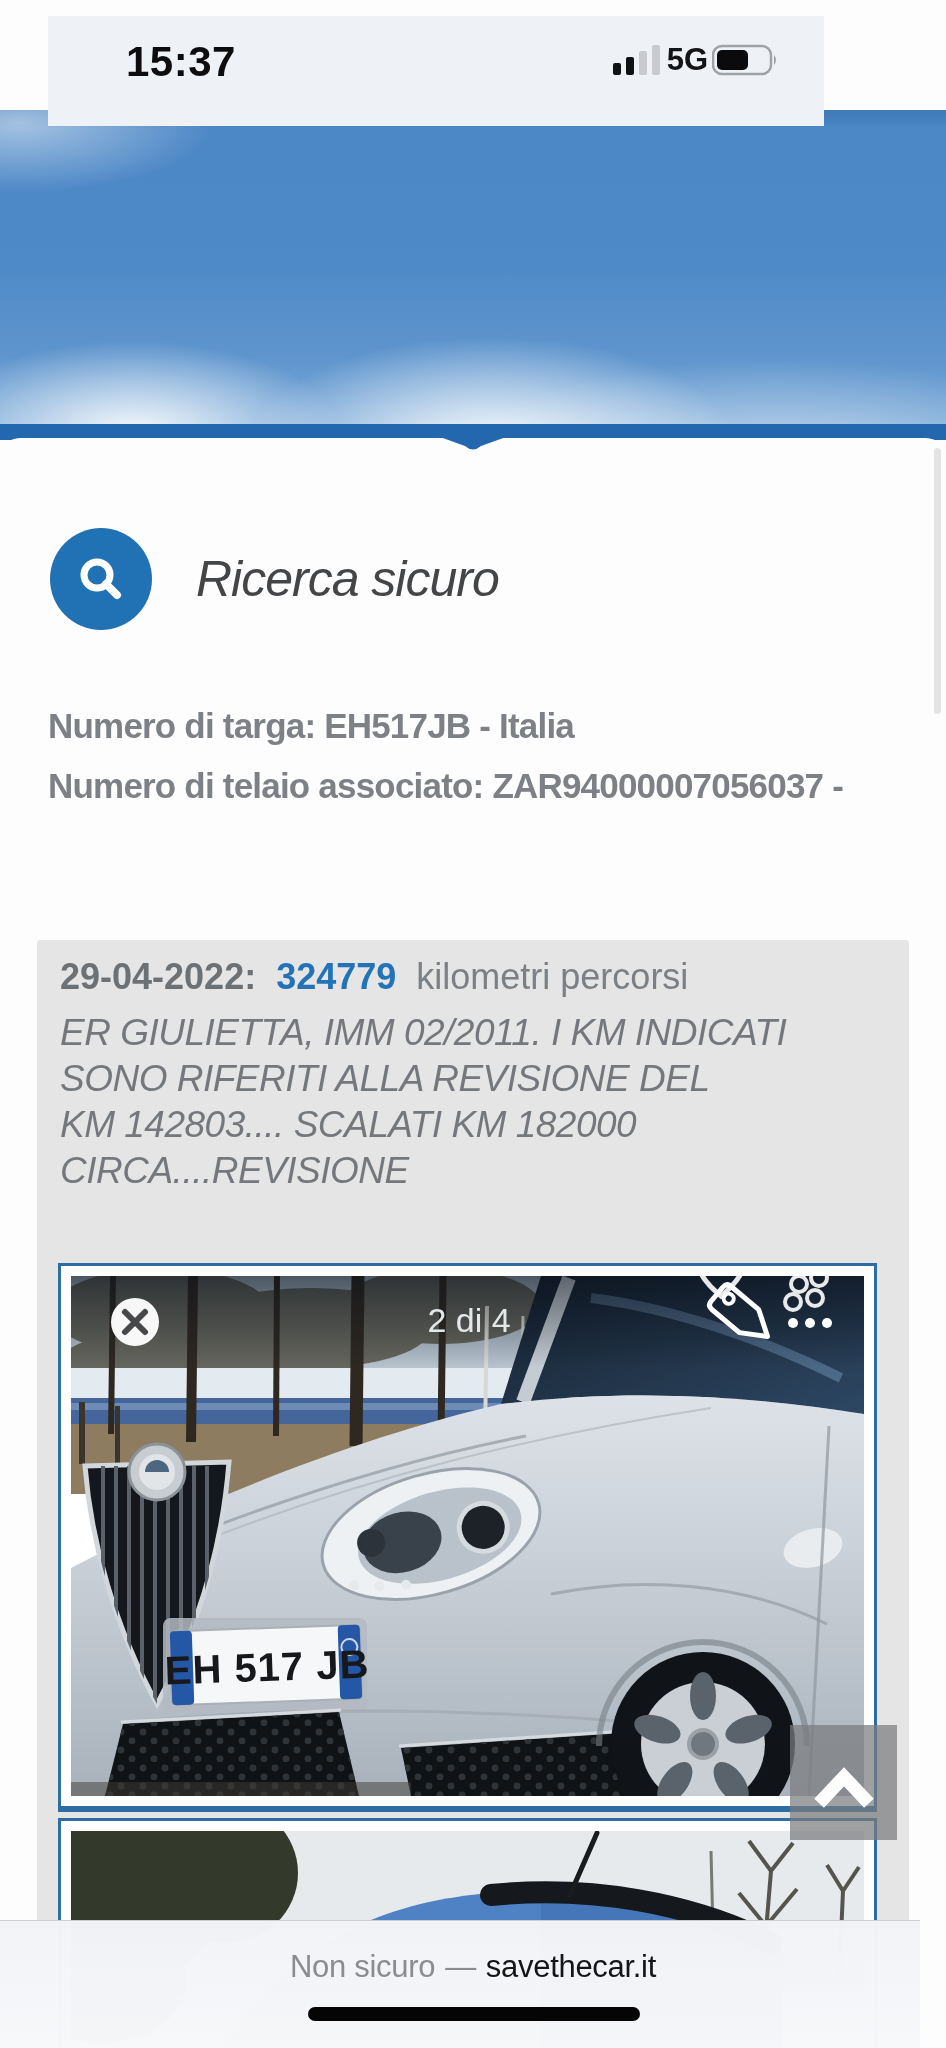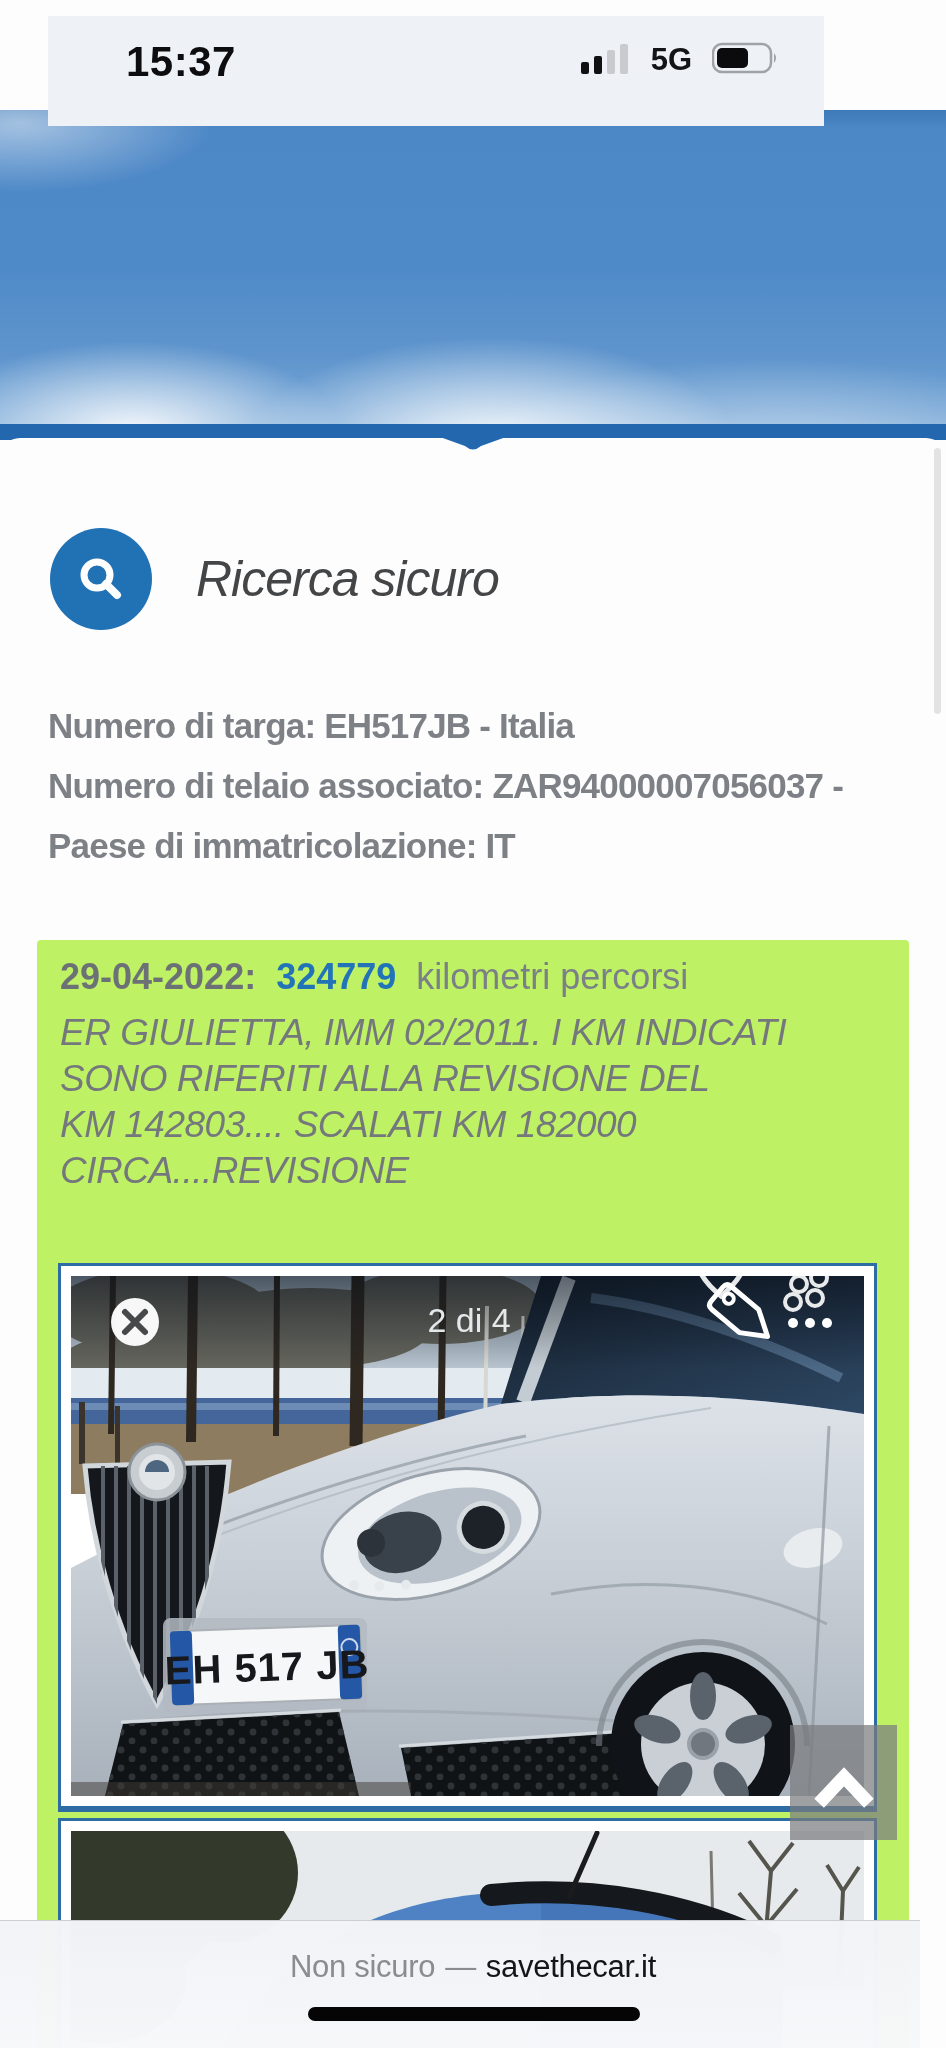--- a/index.html
+++ b/index.html
@@ -5,21 +5,21 @@
   html,body{margin:0;padding:0;background:#dfe3e8;}
   .screen{
     position:relative;width:946px;height:2048px;margin:0 auto;
     overflow:hidden;background:#fdfdfe;
     font-family:"Liberation Sans","DejaVu Sans",sans-serif;
     -webkit-font-smoothing:antialiased;
   }
   
   .status-bar{position:absolute;left:0;top:16px;width:776px;height:110px;background:#eef2f7;z-index:30;margin-left:48px;}
   .status-time{position:absolute;left:78px;top:22px;font-size:42px;font-weight:600;color:#0d0d0f;letter-spacing:.5px;}
-  .status-right{position:absolute;right:44px;top:26px;display:flex;gap:20px;}
+  .status-right{position:absolute;right:44px;top:26px;display:flex;align-items:center;gap:4px;}
   .net-label{font-size:31px;font-weight:600;color:#141416;}
   
   .sky{
     position:absolute;left:0;top:110px;width:946px;height:316px;
     background:
       radial-gradient(ellipse 300px 130px at 14% 102%, rgba(255,255,255,.92), rgba(255,255,255,0) 70%),
       radial-gradient(ellipse 340px 150px at 52% 106%, rgba(255,255,255,.95), rgba(255,255,255,0) 72%),
       radial-gradient(ellipse 460px 150px at 82% 112%, rgba(255,255,255,.55), rgba(255,255,255,0) 70%),
       radial-gradient(ellipse 280px 100px at 2% 4%, rgba(255,255,255,.5), rgba(255,255,255,0) 70%),
       linear-gradient(180deg,#3d7ab8 0%,#4c87c6 6%,#4f8ac8 50%,#5f95cd 78%,#7aa9d7 100%);
@@ -34,21 +34,21 @@
   }
   .page-title{
     position:absolute;left:196px;top:90px;height:102px;display:flex;align-items:center;
     font-size:50px;font-style:italic;color:#434547;letter-spacing:-1px;
   }
   .vehicle-info{position:absolute;left:48px;top:258px;width:868px;}
   .info-line{font-size:35px;font-weight:700;color:#7d8186;line-height:60px;letter-spacing:-.8px;}
   
   .history-box{
     position:absolute;left:37px;top:502px;width:872px;height:1108px;
-    background:#bef264;border-radius:4px;
+    background:#e5e5e5;border-radius:4px;
   }
   .record-header{position:absolute;left:23px;top:16px;font-size:36px;color:#6c7176;white-space:nowrap;}
   .record-date{font-weight:700;color:#6c7176;}
   .record-km{font-weight:700;color:#2273b8;margin-left:10px;}
   .record-km-label{font-weight:400;color:#7b8086;margin-left:10px;}
   .record-note{position:absolute;left:23px;top:70px;width:820px;}
   .note-line{font-size:37px;font-style:italic;color:#74787d;line-height:46px;letter-spacing:-.5px;}
   
   .photo-frame{position:absolute;background:#fff;border:3px solid #2e6da4;box-sizing:border-box;}
   .photo-frame-1{left:21px;top:323px;width:819px;height:549px;border-bottom-width:6px;padding:10px;}
@@ -117,21 +117,20 @@
       <svg width="52" height="52" viewBox="0 0 52 52">
         <circle cx="22" cy="22" r="13" fill="none" stroke="#ffffff" stroke-width="7"></circle>
         <line x1="31" y1="31" x2="42" y2="42" stroke="#ffffff" stroke-width="8" stroke-linecap="round"></line>
       </svg>
     </div>
     <div class="page-title">Ricerca sicuro</div>
 
     <div class="vehicle-info">
       <div class="info-line">Numero di targa: EH517JB - Italia</div>
       <div class="info-line">Numero di telaio associato: ZAR94000007056037 -</div>
-      <div class="info-line">Paese di immatricolazione: IT</div>
     </div>
 
     <div class="history-box">
 
       <div class="record-header">
         <span class="record-date">29-04-2022:</span>
         <span class="record-km">324779</span>
         <span class="record-km-label">kilometri percorsi</span>
       </div>
 

